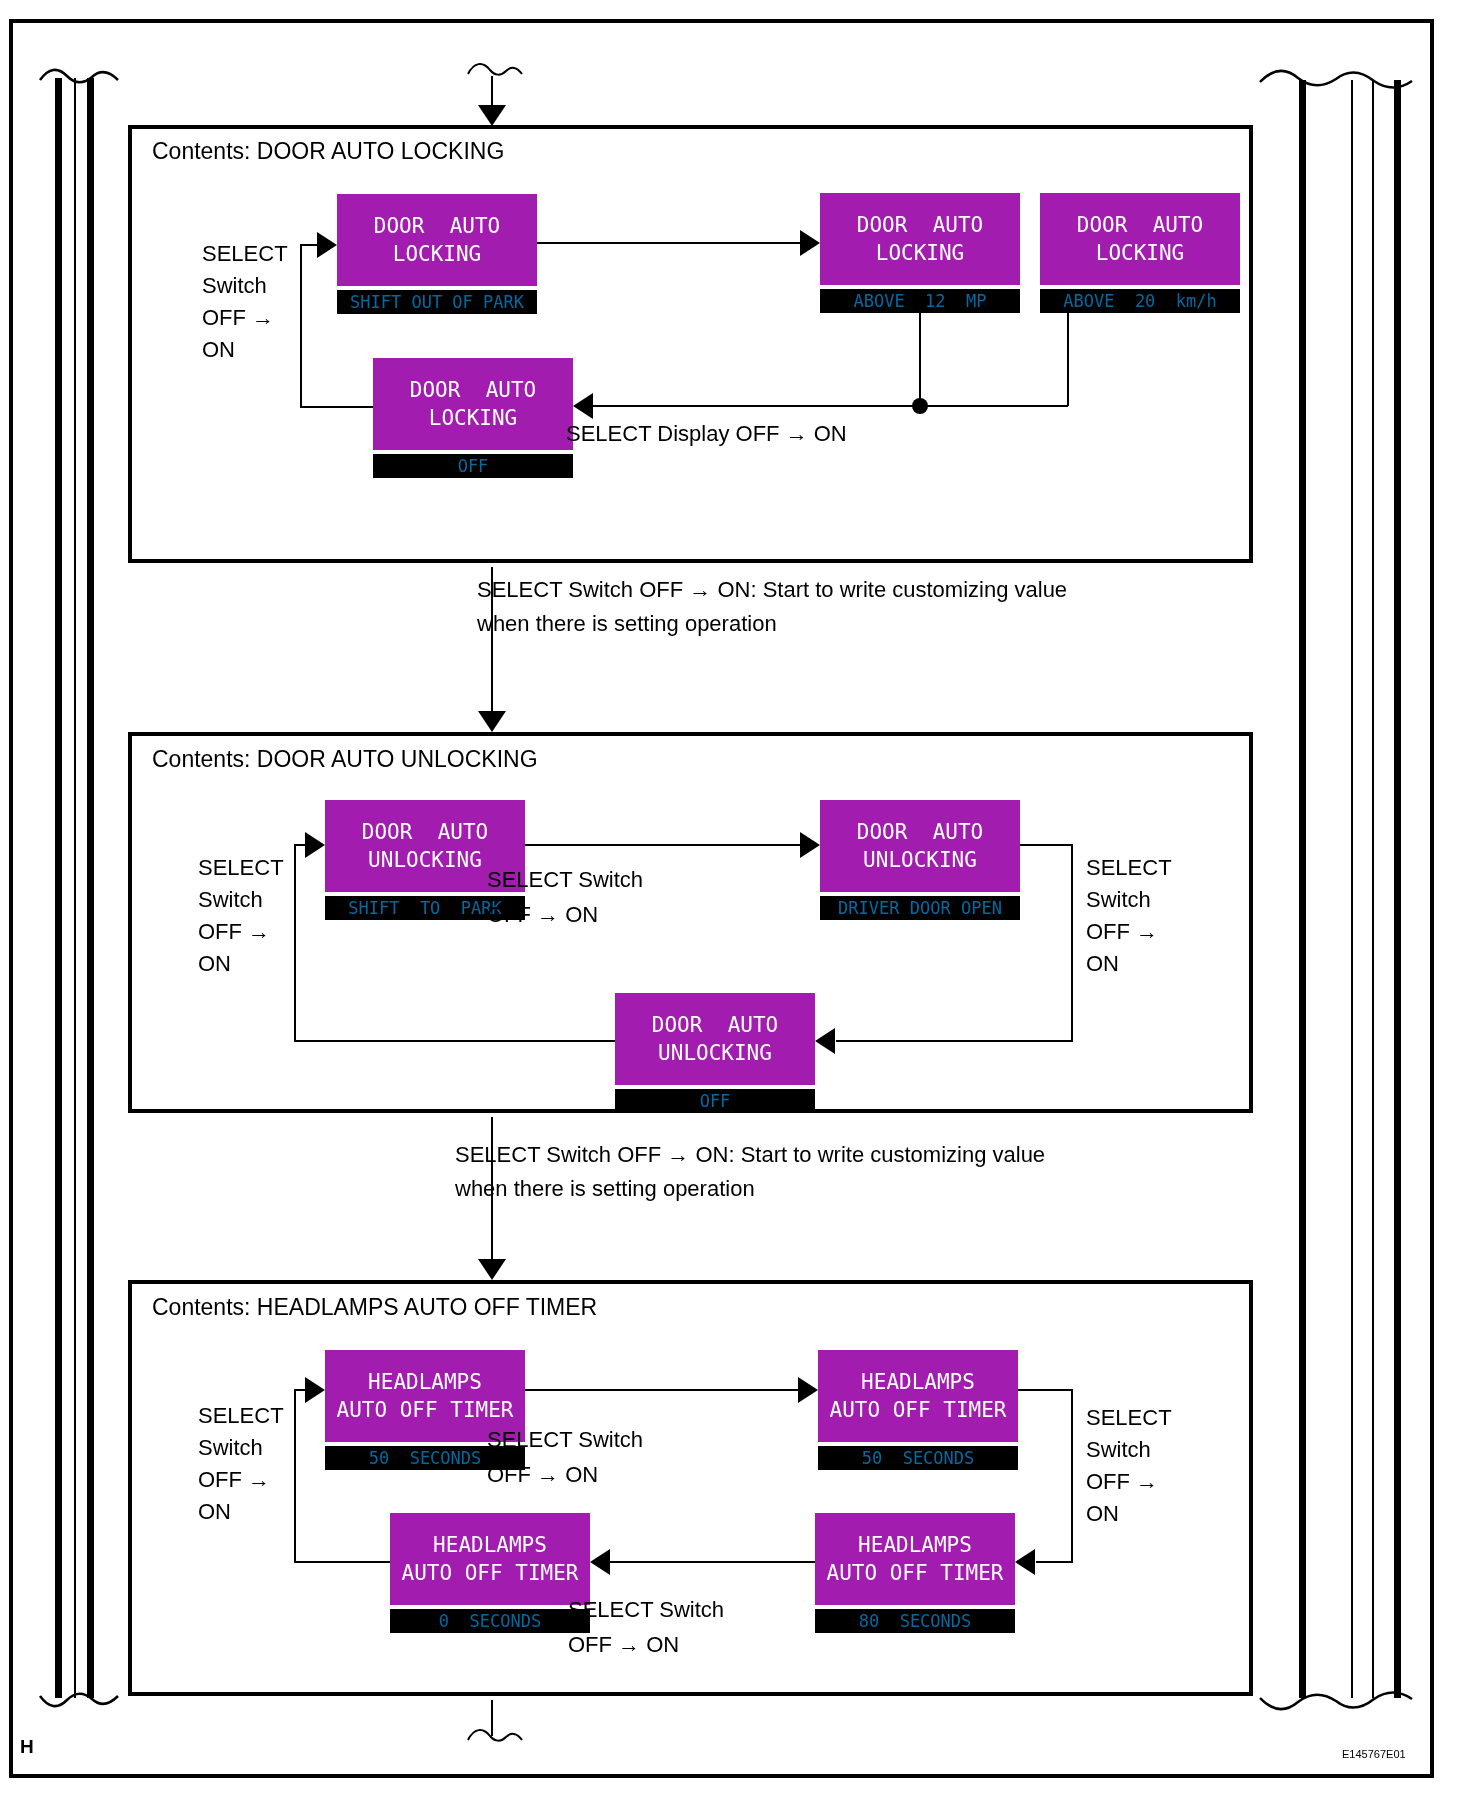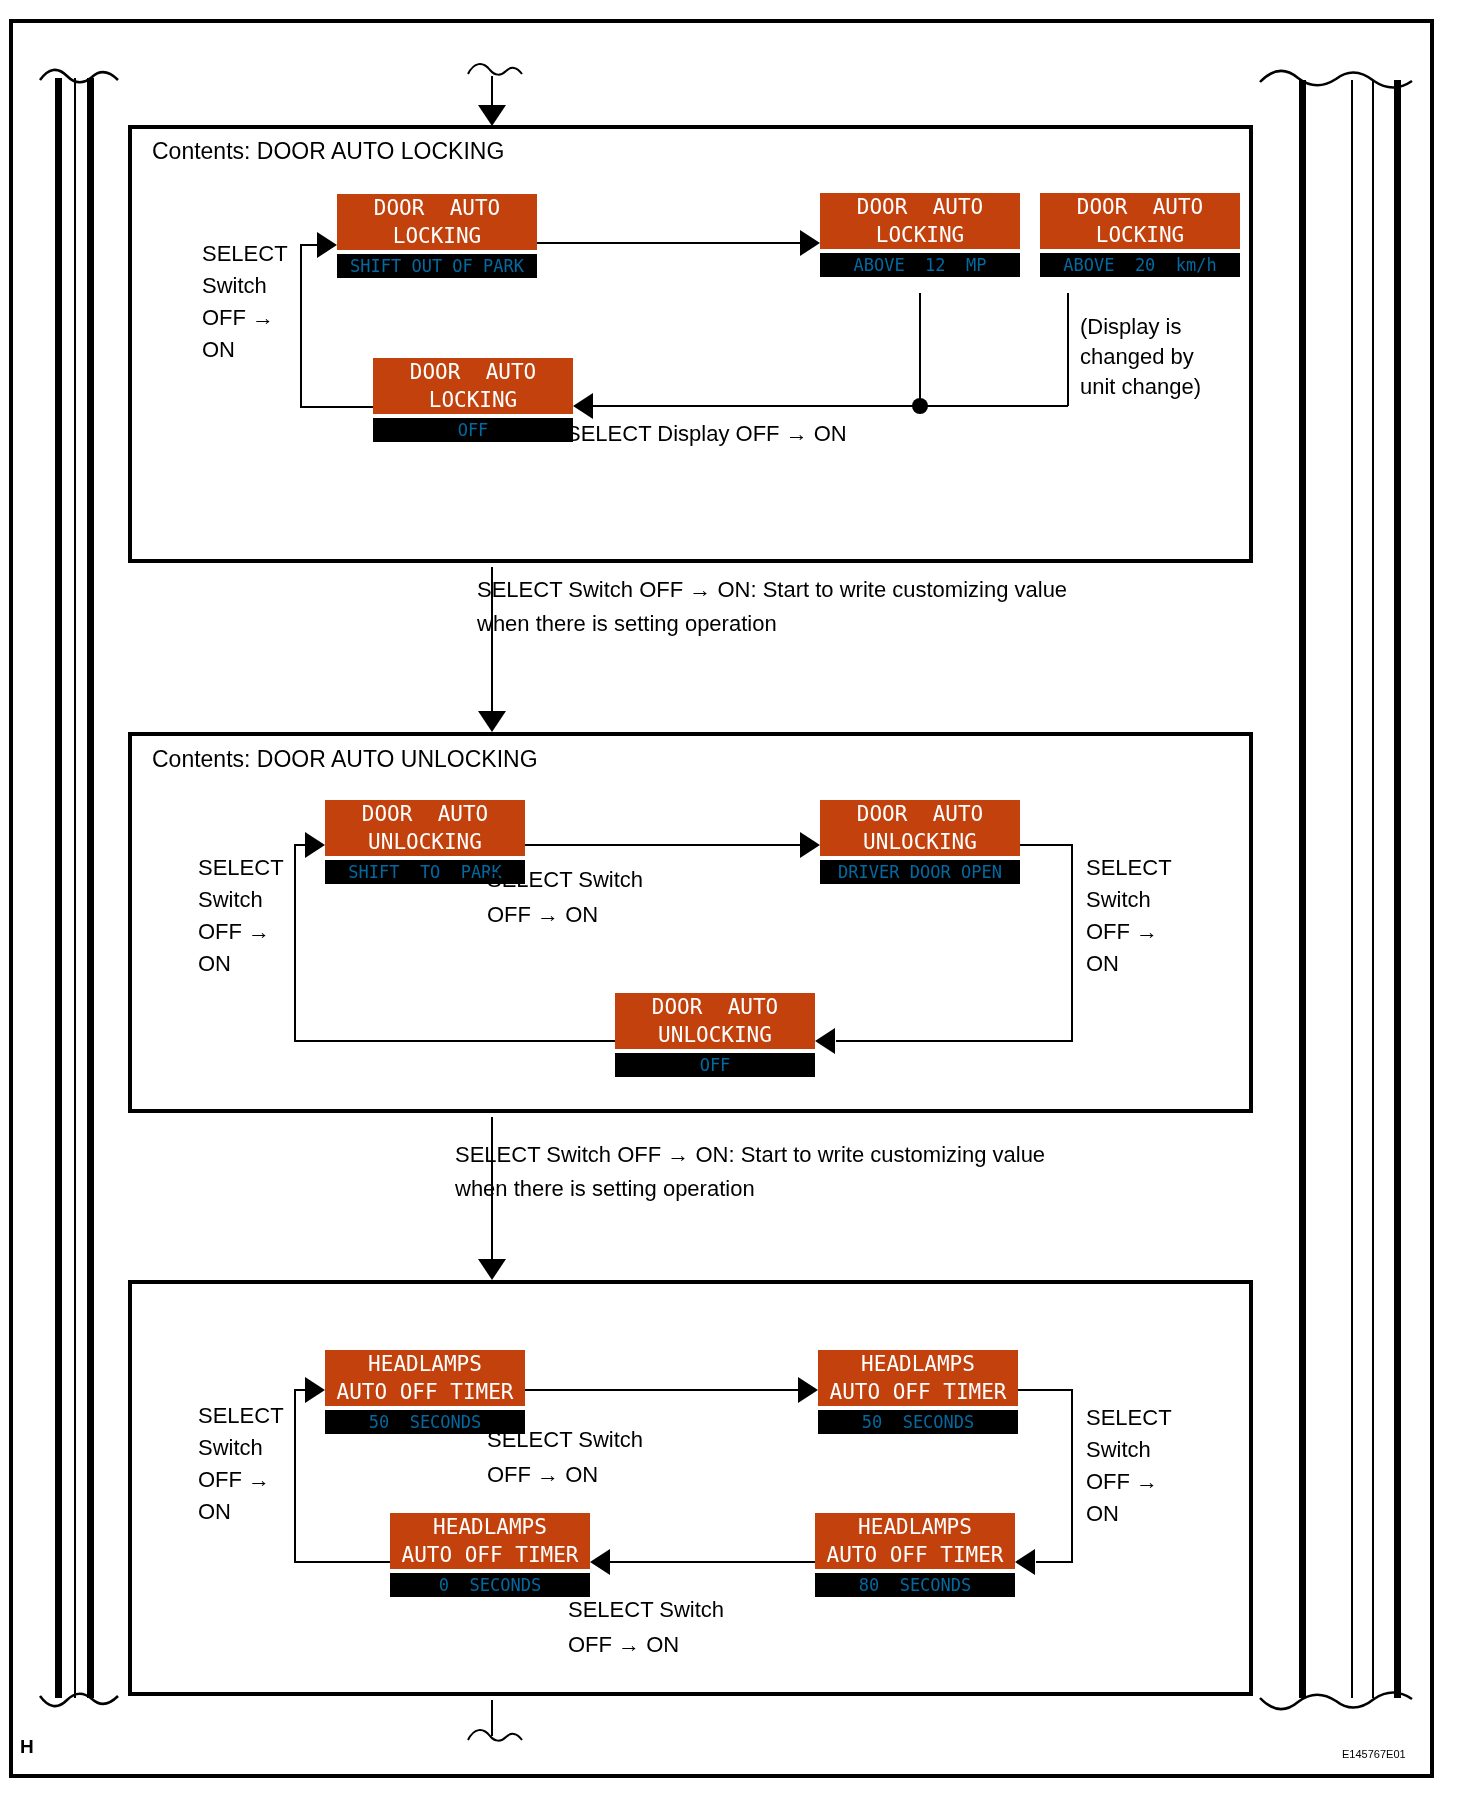--- a/index.html
+++ b/index.html
@@ -8,21 +8,21 @@
   .abs{position:absolute;}
   #outer-border{left:9px;top:19px;width:1425px;height:1759px;border:4px solid #000;box-sizing:border-box;z-index:1;}
   .panel{border:4px solid #000;box-sizing:border-box;background:transparent;z-index:2;}
   #lines{left:0;top:0;z-index:3;}
   .panel-title{font-size:23px;font-weight:400;z-index:5;white-space:nowrap;}
   .lbl{font-size:22px;line-height:32px;z-index:5;white-space:nowrap;}
   .lbl2{font-size:22px;line-height:35px;z-index:5;white-space:nowrap;}
   .gap-text{font-size:22px;line-height:34px;z-index:5;white-space:nowrap;}
   .note{font-size:22px;line-height:30px;z-index:5;white-space:nowrap;}
   .lcd{width:200px;z-index:4;}
-  .lcd-main{height:56px;background:#c2410c;color:#fff;display:flex;flex-direction:column;
+  .lcd-main{height:92px;background:#a21caf;color:#fff;display:flex;flex-direction:column;
             justify-content:center;align-items:center;gap:7px;
             font-family:"DejaVu Sans Mono",monospace;font-size:21px;line-height:21px;white-space:pre;}
   .lcd-strip{height:24px;margin-top:4px;background:#000;color:#0369a1;text-align:center;
              font-family:"DejaVu Sans Mono",monospace;font-size:17px;line-height:24px;white-space:pre;}
   #h-marker{font-size:19px;font-weight:bold;z-index:5;}
   #figure-code{font-size:11px;z-index:5;}
 </style>
 </head>
 <body>
 
@@ -141,25 +141,20 @@
 
   <div class="abs lbl" style="left:202px;top:238px;">
     <div>SELECT</div>
     <div>Switch</div>
     <div>OFF →</div>
     <div>ON</div>
   </div>
 
   <div class="abs lbl" style="left:566px;top:418px;">SELECT Display OFF → ON</div>
 
-  <div class="abs note" style="left:1080px;top:312px;">
-    <div>(Display is</div>
-    <div>changed by</div>
-    <div>unit change)</div>
-  </div>
 
   <div class="abs gap-text" style="left:477px;top:573px;">
     <div>SELECT Switch OFF → ON: Start to write customizing value</div>
     <div>when there is setting operation</div>
   </div>
 
   <div class="abs panel-title" style="left:152px;top:746px;">Contents: DOOR AUTO UNLOCKING</div>
 
   <div class="abs lcd" style="left:325px;top:800px;">
     <div class="lcd-main">
@@ -202,20 +197,21 @@
     <div>Switch</div>
     <div>OFF →</div>
     <div>ON</div>
   </div>
 
   <div class="abs gap-text" style="left:455px;top:1138px;">
     <div>SELECT Switch OFF → ON: Start to write customizing value</div>
     <div>when there is setting operation</div>
   </div>
 
+  <div class="abs panel-title" style="left:152px;top:1294px;">Contents: HEADLAMPS AUTO OFF TIMER</div>
 
   <div class="abs lcd" style="left:325px;top:1350px;">
     <div class="lcd-main">
       <div>HEADLAMPS</div>
       <div>AUTO OFF TIMER</div>
     </div>
     <div class="lcd-strip">50  SECONDS</div>
   </div>
 
   <div class="abs lcd" style="left:818px;top:1350px;">

